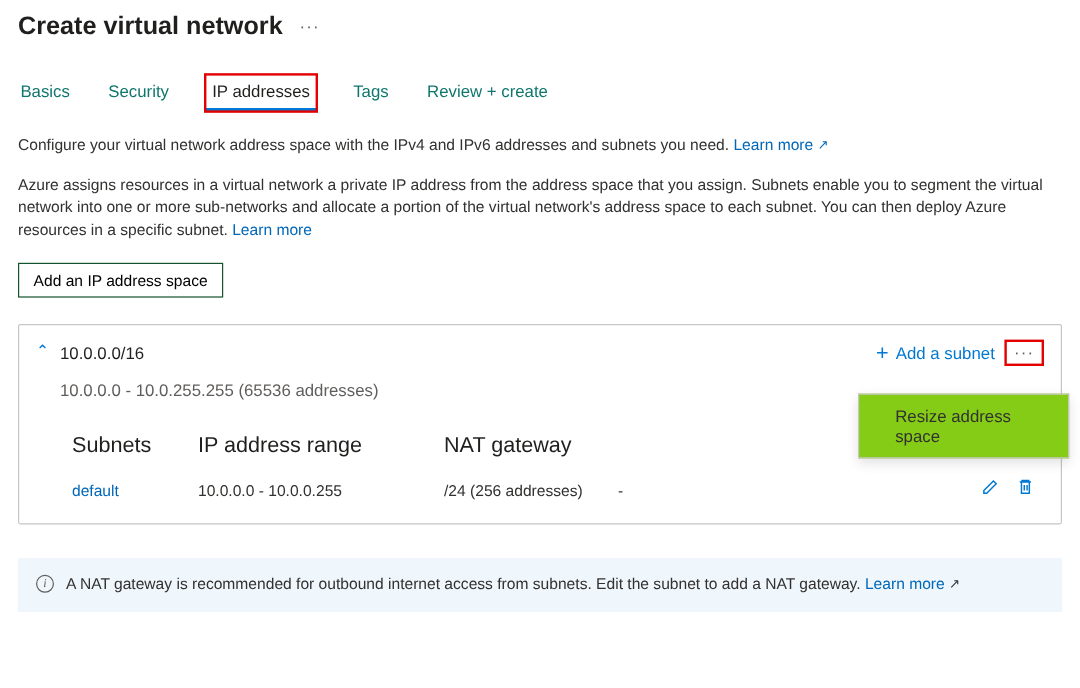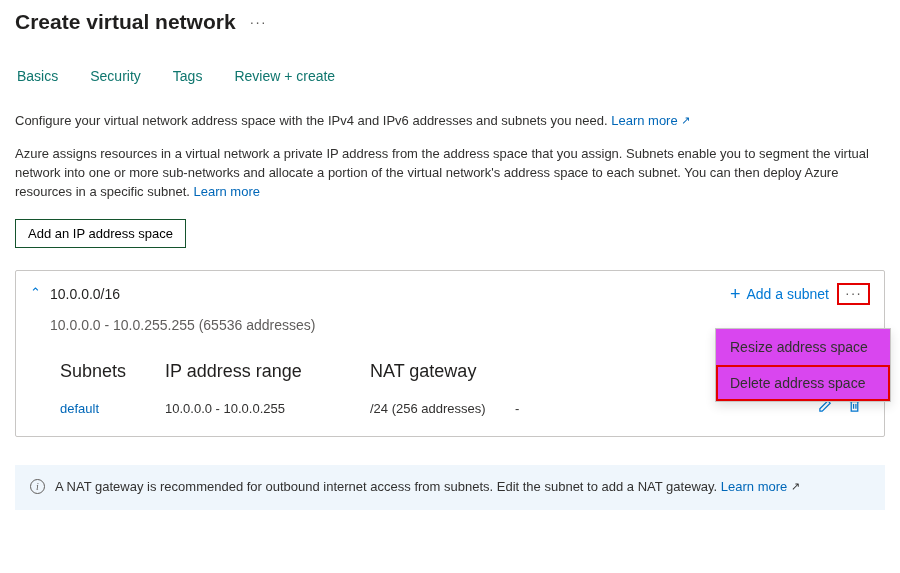--- a/index.html
+++ b/index.html
@@ -103,24 +103,25 @@
     .col-actions { flex:1; text-align:right; padding-right:8px; }
     .trow { color: #323130; font-size: 13px; align-items:flex-end; }
     .subnet-name { color: #0067b8; cursor:pointer; }
     .row-icon { color:#0078d4; cursor:pointer; font-size: 15px; margin-left: 10px; display:inline-flex; }
     .row-icon svg { width:15px; height:15px; }
     .menu {
       position: absolute;
       right: 9px;
       top: 328px;
       width: 176px;
-      background: #d946ef;
+      background: #84cc16;
       border: 1px solid #c8c6c4;
       box-shadow: 0 4px 10px rgba(0,0,0,0.12);
       z-index: 10;
+      padding-left: 16px;
     }
     .menu-item {
       padding: 10px 14px;
       font-size: 14px;
       cursor: pointer;
       color: #323130;
     }
     .menu-item.highlight { outline: 2px solid #e30000; outline-offset: -2px; }
     .info-banner {
       margin-top: 28px;
@@ -156,20 +157,21 @@
 
 <div class="page-header">
   <h1 class="page-title">Create virtual network</h1>
   <span class="header-dots" aria-label="More actions">···</span>
 </div>
 
 
 <div class="tabs">
   <div class="tab">Basics</div>
   <div class="tab">Security</div>
+  <div class="tab active tab-highlight">IP addresses</div>
   <div class="tab">Tags</div>
   <div class="tab">Review + create</div>
 </div>
 
 
 <div class="intro">
   <span>Configure your virtual network address space with the IPv4 and IPv6 addresses and subnets you need. </span>
   <a class="link"><span>Learn more</span> <span class="ext-icon">↗</span></a>
 </div>
 <div class="intro">
@@ -222,21 +224,20 @@
             </svg>
         </span>
       </div>
     </div>
   </div>
 </div>
 
 
 <div class="menu">
   <div class="menu-item">Resize address space</div>
-  <div class="menu-item highlight">Delete address space</div>
 </div>
 
 
 <div class="info-banner">
   <span class="info-icon">i</span>
   <div>
     <span>A NAT gateway is recommended for outbound internet access from subnets. Edit the subnet to add a NAT gateway.  </span>
     <a class="link"><span>Learn more</span></a>
     <span class="ext-icon">↗</span>
   </div>

